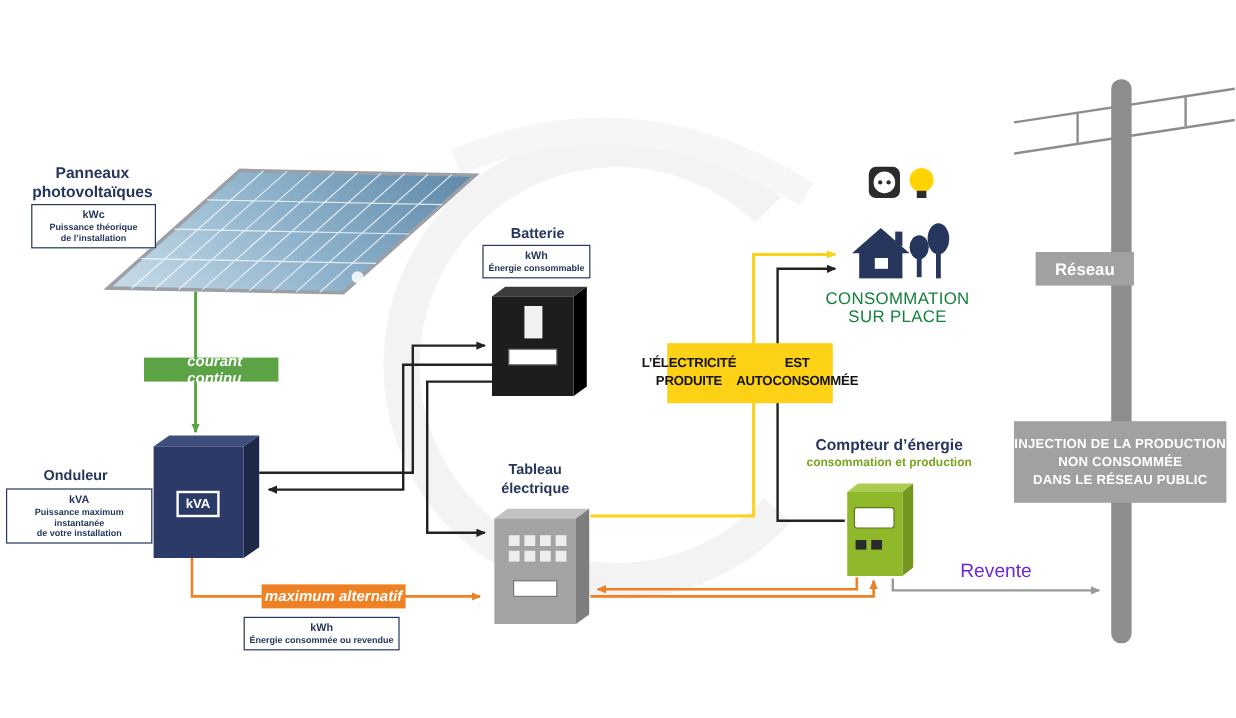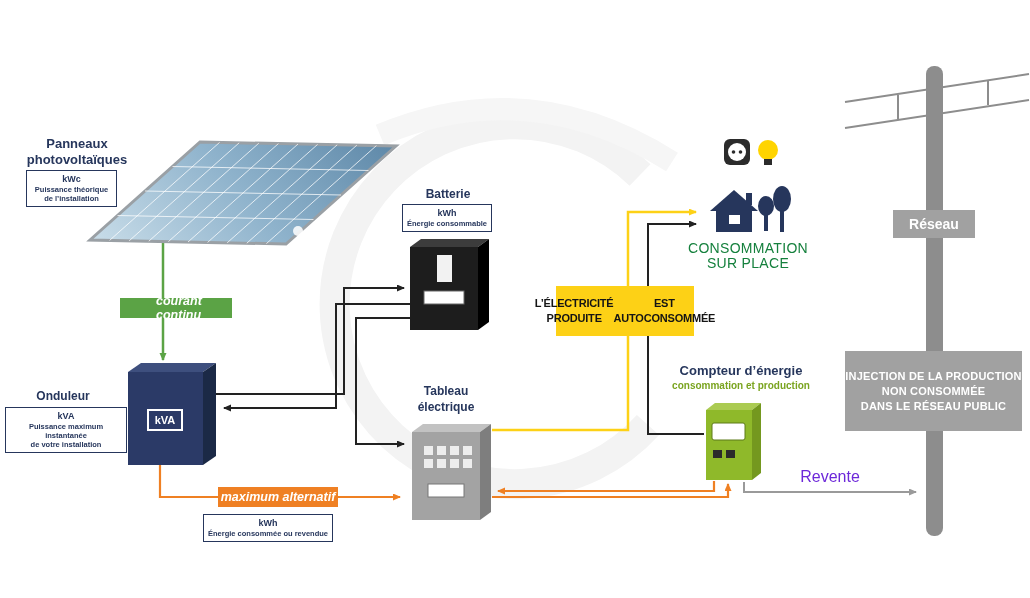--- a/index.html
+++ b/index.html
@@ -163,21 +163,21 @@
         <rect x="780" y="208" width="4" height="24" fill="#26365c"></rect>
         <ellipse cx="782" cy="199" rx="9" ry="13" fill="#26365c"></ellipse>
       </g>
     </g>
   </svg>
 
   <div class="abs node-title small" style="left:17px;top:136px;width:120px;">
     <div>Panneaux</div>
     <div>photovoltaïques</div>
   </div>
-  <div class="abs specbox" style="left:26px;top:170px;width:91px;">
+  <div class="abs specbox" style="left:26px;top:170px;width:104px;">
     <span class="unit">kWc</span>
     <div>Puissance théorique</div>
     <div>de l’installation</div>
   </div>
 
   <div class="abs badge green" style="left:120px;top:298px;width:112px;">courant continu</div>
 
   <div class="abs node-title" style="left:3px;top:388px;width:120px;">Onduleur</div>
   <div class="abs specbox" style="left:5px;top:407px;width:122px;">
     <span class="unit">kVA</span>
@@ -203,23 +203,23 @@
   <div class="abs consumption-label" style="left:688px;top:241px;width:120px;">
     <div>CONSOMMATION</div>
     <div>SUR PLACE</div>
   </div>
 
   <div class="abs note-yellow" style="left:556px;top:286px;width:138px;height:50px;">
     <div>L’ÉLECTRICITÉ PRODUITE</div>
     <div>EST AUTOCONSOMMÉE</div>
   </div>
 
-  <div class="abs graybox" style="left:893px;top:210px;width:82px;height:28px;font-size:14px;">Réseau</div>
-
-  <div class="abs graybox" style="left:845px;top:351px;width:177px;height:80px;font-size:11px;line-height:15px;letter-spacing:0.2px;">
+  <div class="abs graybox" style="left:863px;top:210px;width:82px;height:28px;font-size:14px;">Réseau</div>
+
+  <div class="abs graybox" style="left:845px;top:351px;width:177px;height:68px;font-size:11px;line-height:15px;letter-spacing:0.2px;">
     <div>INJECTION DE LA PRODUCTION</div>
     <div>NON CONSOMMÉE</div>
     <div>DANS LE RÉSEAU PUBLIC</div>
   </div>
 
   <div class="abs resale" style="left:780px;top:468px;width:100px;">Revente</div>
 
   <div class="abs badge orange" style="left:218px;top:487px;width:120px;">maximum alternatif</div>
   <div class="abs specbox" style="left:203px;top:514px;width:130px;">
     <span class="unit">kWh</span>

